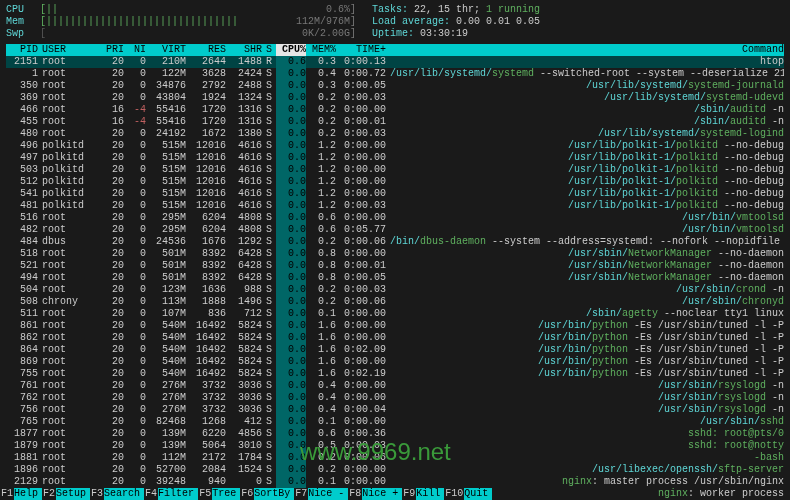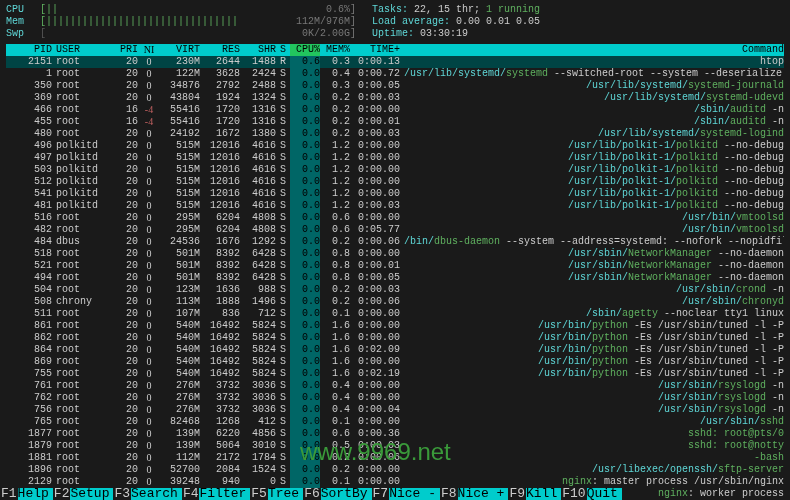--- a/index.html
+++ b/index.html
@@ -26,51 +26,51 @@
   .stat-run { color: #5fb05f; }
   .header-row {
     background: #00cccc;
     color: #000;
     display: flex;
     margin-top: 4px;
     font-weight: normal;
   }
   .selected-row { background: #004444; color: #ccc; display: flex; }
   .row { display: flex; color: #ccc; }
-  .c-pid  { width: 36px; text-align: right; padding-right: 4px; margin-left: 14px; }
+  .c-pid  { width: 36px; text-align: right; padding-right: 4px; }
   .c-user { width: 54px; }
   .c-pri  { width: 28px; text-align: right; }
-  .c-ni   { width: 22px; text-align: center; font-family: Liberation Serif, serif; }
+  .c-ni   { width: 22px; text-align: right; }
   .c-virt { width: 40px; text-align: right; }
   .c-res  { width: 40px; text-align: right; }
   .c-shr  { width: 36px; text-align: right; }
   .c-s    { width: 14px; text-align: center; }
   .c-cpu  { width: 30px; text-align: right; }
   .c-mem  { width: 30px; text-align: right; }
   .c-time { width: 54px; text-align: right; padding-right: 4px; }
   .c-cmd  { flex: 1; white-space: nowrap; overflow: hidden; text-align: right; }
   .cpu-col { background: #006666; color: #000; }
-  .header-row .cpu-col { background: #22c55e; }
+  .header-row .cpu-col { background: #e5e5e5; font-weight: bold; }
   .exe { color: #5fd7d7; }
   .basename { color: #5fb05f; }
   .arg { color: #ccc; }
   .ni-neg { color: #c06060; }
   .watermark {
     position: absolute;
     left: 300px; top: 446px;
     font-size: 24px;
     color: #3a9a3a;
     font-family: Arial, sans-serif;
     pointer-events: none;
   }
   .fbar {
     position: absolute;
     bottom: 0; left: 0; right: 8px;
     display: flex;
-    font-size: 13px;
+    font-size: 10px;
   }
   .fkey { color: #ccc; background: #1a1a1a; padding: 0 1px; }
   .flabel { background: #00cccc; color: #000; padding: 0 4px 0 0; }
 </style>
 </head>
 <body>
 
 <div class="term">
   <div class="meters">
     <div class="meters-left">
@@ -121,21 +121,21 @@
     <span class="c-mem">MEM%</span>
     <span class="c-time">TIME+</span>
     <span class="c-cmd">Command</span>
   </div>
 
   <div class="selected-row">
     <span class="c-pid">2151</span>
     <span class="c-user">root</span>
     <span class="c-pri">20</span>
     <span class="c-ni">0</span>
-    <span class="c-virt">230M</span>
+    <span class="c-virt">210M</span>
     <span class="c-res">2644</span>
     <span class="c-shr">1488</span>
     <span class="c-s">R</span>
     <span class="c-cpu cpu-col">0.6</span>
     <span class="c-mem">0.3</span>
     <span class="c-time">0:00.13</span>
     <span class="c-cmd">htop</span>
   </div>
 
   <div id="process-list">

